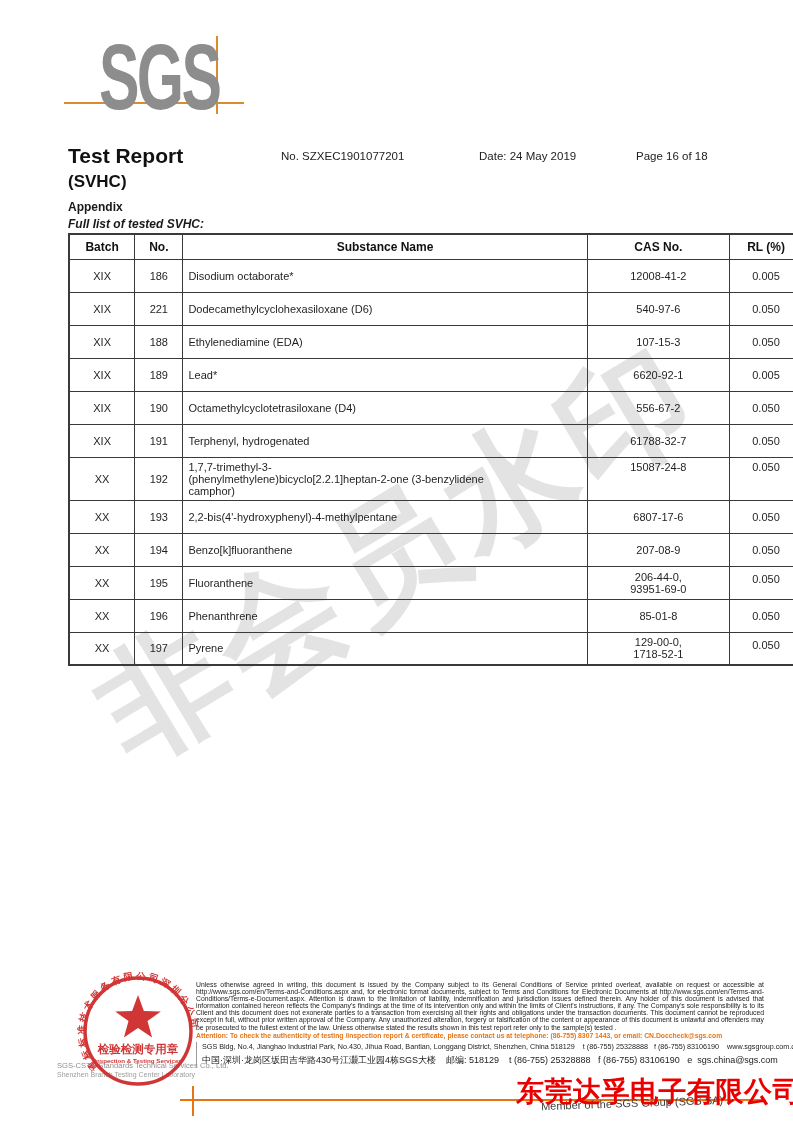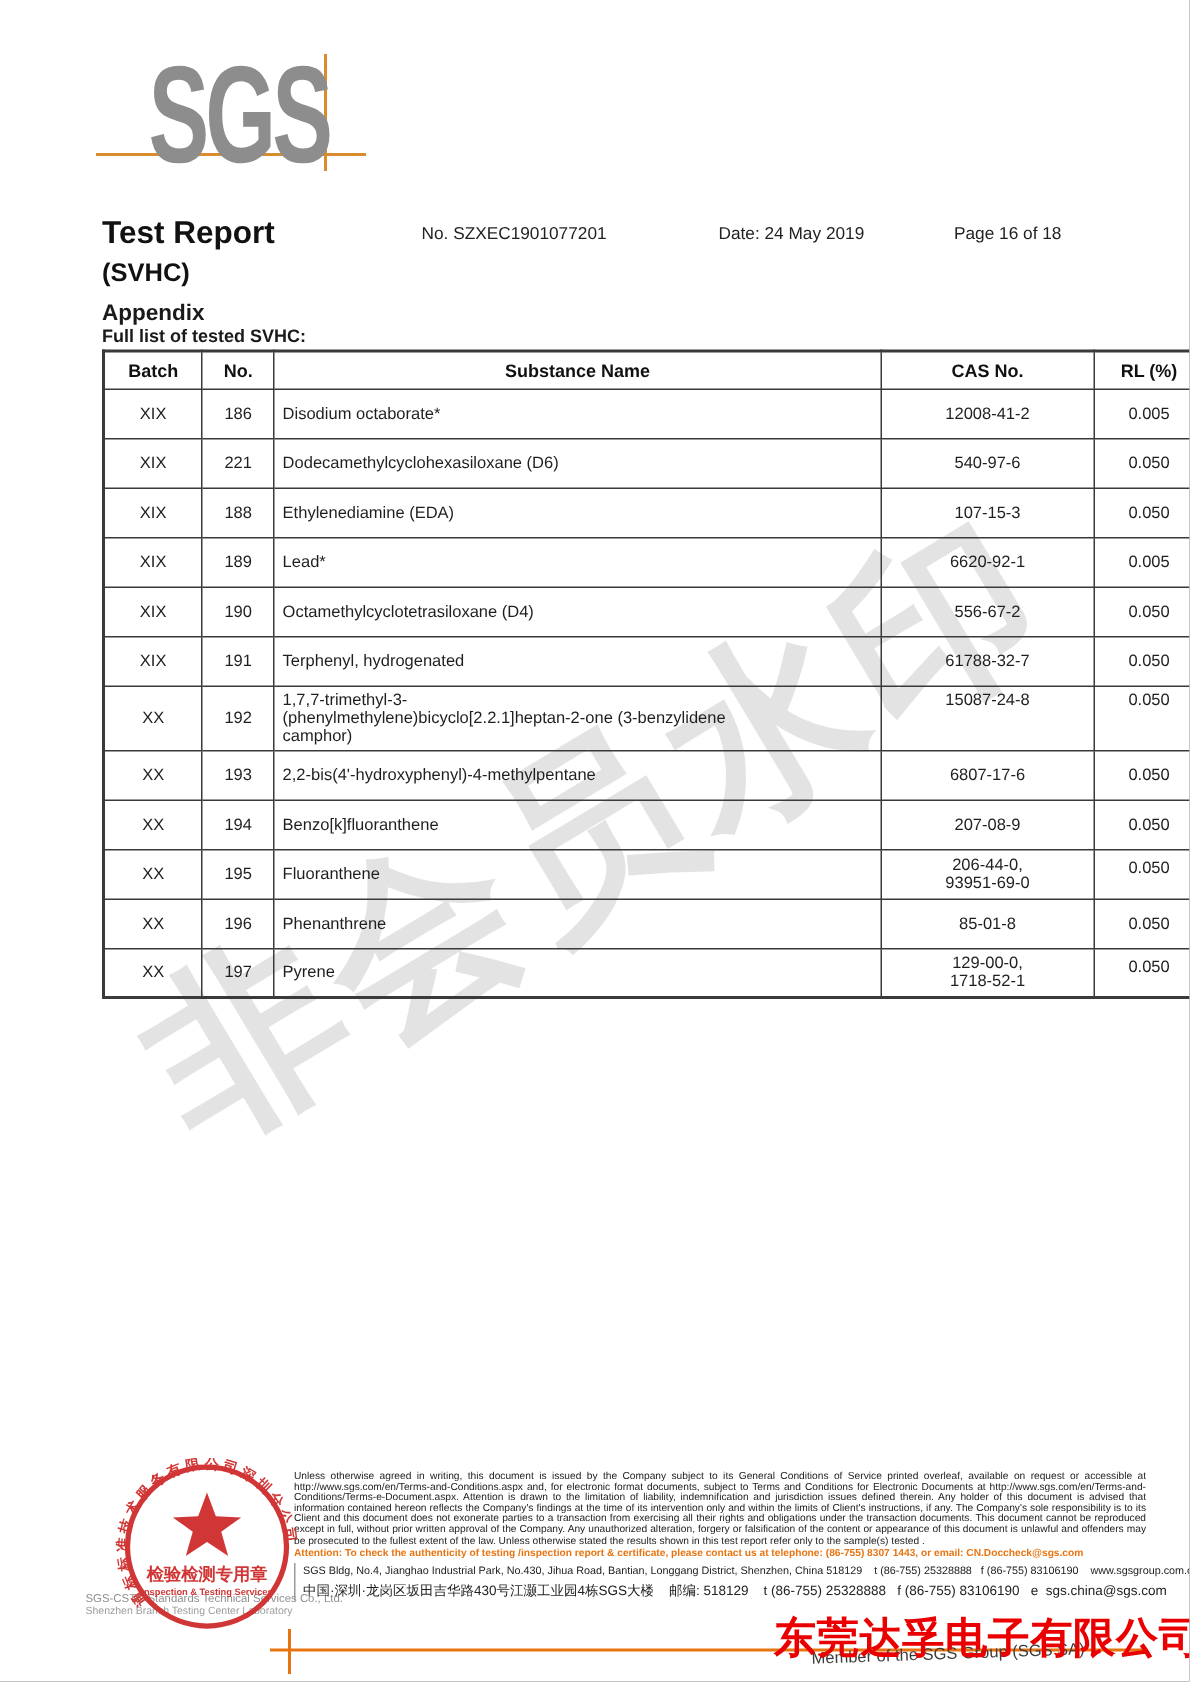--- a/index.html
+++ b/index.html
@@ -20,22 +20,22 @@
   .logo-hline { position:absolute; left:64px; top:102px; width:180px; height:2px; background:#d98c2b; }
   .logo-vline { position:absolute; left:216px; top:36px; width:2px; height:78px; background:#d98c2b; }
 
   
   .title1 { left:68px; top:144px; font-size:21px; font-weight:bold; color:#111; }
   .title2 { left:68px; top:172px; font-size:17px; font-weight:bold; color:#111; }
   .meta   { font-size:11.5px; color:#222;text-align:right; }
   .meta-no   { left:281px; top:150px; }
   .meta-date { left:479px; top:150px; }
   .meta-page { left:636px; top:150px; }
-  .appendix  { left:68px; top:200px; font-size:15px; font-weight:bold; }
-  .subtitle  { left:68px; top:217px; font-size:12px; font-weight:bold; }
+  .appendix  { left:68px; top:200px; font-size:12px; font-weight:bold; }
+  .subtitle  { left:68px; top:217px; font-size:12px; font-weight:bold;font-style:italic; }
 
   
   .watermark {
     position:absolute; left:25px; top:468px; width:745px; text-align:center;
     font-size:128px; font-weight:bold; letter-spacing:6px; white-space:nowrap;
     color:#cdcdcd; opacity:0.55; transform:rotate(-31deg); z-index:0;
     pointer-events:none;
   }
 
   

